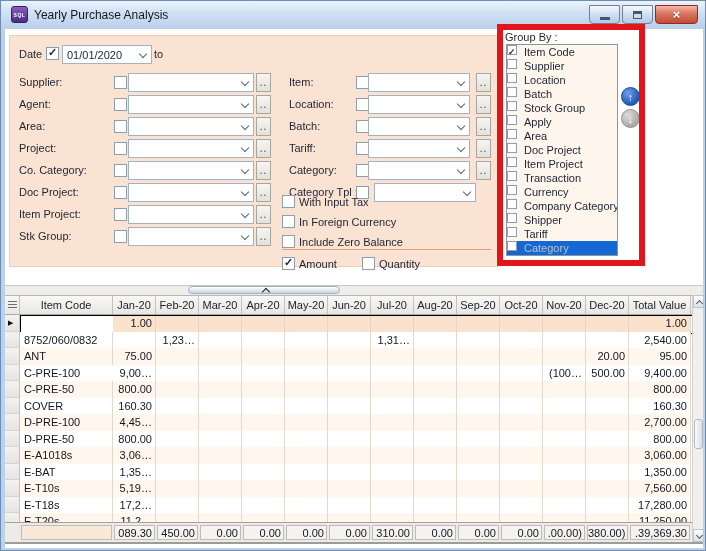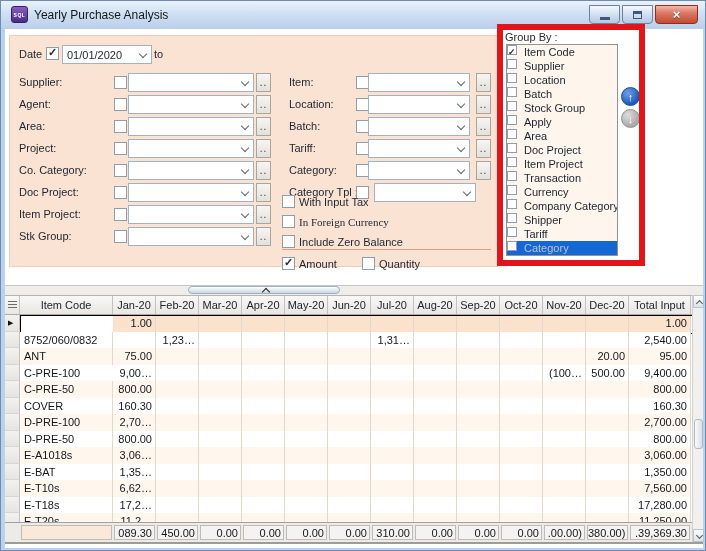--- a/index.html
+++ b/index.html
@@ -219,21 +219,21 @@
         <span class="cb" style="left: 351px; top: 157px;"></span>
         <div class="combo" style="left: 369px; top: 154px; width: 102px;">
           <span class="cval"></span>
           <span class="chev"></span>
         </div>
       </div>
     <div id="optionRows">
         <span class="cb" style="left: 277px; top: 166px;"></span>
         <span class="lbl" style="left: 294px; top: 167px;">With Input Tax</span>
         <span class="cb" style="left: 277px; top: 186px;"></span>
-        <span class="lbl" style="left: 294px; top: 187px; font-family: Liberation Serif, serif;">In Foreign Currency</span>
+        <span class="lbl" style="left: 294px; top: 187px;">In Foreign Currency</span>
         <span class="cb" style="left: 277px; top: 206px;"></span>
         <span class="lbl" style="left: 294px; top: 207px;">Include Zero Balance</span>
       </div>
     <div class="sep-line" style="left:277px;top:220px;width:209px;"></div>
     <div id="measureRow">
         <span class="cb checked" style="left: 277px; top: 228px;"></span>
         <span class="lbl" style="left: 294px; top: 229px;">Amount</span>
         <span class="cb" style="left: 357px; top: 228px;"></span>
         <span class="lbl" style="left: 374px; top: 229px;">Quantity</span>
       </div>
@@ -323,21 +323,21 @@
         <div class="hcell" style="left: 194px; width: 43px;">Mar-20</div>
         <div class="hcell" style="left: 237px; width: 43px;">Apr-20</div>
         <div class="hcell" style="left: 280px; width: 43px;">May-20</div>
         <div class="hcell" style="left: 323px; width: 43px;">Jun-20</div>
         <div class="hcell" style="left: 366px; width: 43px;">Jul-20</div>
         <div class="hcell" style="left: 409px; width: 43px;">Aug-20</div>
         <div class="hcell" style="left: 452px; width: 43px;">Sep-20</div>
         <div class="hcell" style="left: 495px; width: 43px;">Oct-20</div>
         <div class="hcell" style="left: 538px; width: 43px;">Nov-20</div>
         <div class="hcell" style="left: 581px; width: 43px;">Dec-20</div>
-        <div class="hcell" style="left: 624px; width: 62px;">Total Input</div>
+        <div class="hcell" style="left: 624px; width: 62px;">Total Value</div>
       </div>
     <div id="tbody">
         <div class="trow rsel" style="top: 286px;">
           <span class="rowhdr">
             <span class="marker">▶</span>
           </span>
           <span class="cell txt" style="left: 15px; width: 93px; margin-top: 24px;">8752/060/0782</span>
           <span class="cell num" style="left: 108px; width: 43px;">1.00</span>
           <span class="cell num" style="left: 151px; width: 43px;"></span>
           <span class="cell num" style="left: 194px; width: 43px;"></span>
@@ -433,21 +433,21 @@
           <span class="cell num" style="left: 409px; width: 43px;"></span>
           <span class="cell num" style="left: 452px; width: 43px;"></span>
           <span class="cell num" style="left: 495px; width: 43px;"></span>
           <span class="cell num" style="left: 538px; width: 43px;"></span>
           <span class="cell num" style="left: 581px; width: 43px;"></span>
           <span class="cell num" style="left: 624px; width: 62px;">160.30</span>
         </div>
         <div class="trow rodd" style="top: 385px;">
           <span class="rowhdr"></span>
           <span class="cell txt" style="left: 15px; width: 93px;">D-PRE-100</span>
-          <span class="cell num" style="left: 108px; width: 43px;">2,70…</span>
+          <span class="cell num" style="left: 108px; width: 43px;">4,45…</span>
           <span class="cell num" style="left: 151px; width: 43px;"></span>
           <span class="cell num" style="left: 194px; width: 43px;"></span>
           <span class="cell num" style="left: 237px; width: 43px;"></span>
           <span class="cell num" style="left: 280px; width: 43px;"></span>
           <span class="cell num" style="left: 323px; width: 43px;"></span>
           <span class="cell num" style="left: 366px; width: 43px;"></span>
           <span class="cell num" style="left: 409px; width: 43px;"></span>
           <span class="cell num" style="left: 452px; width: 43px;"></span>
           <span class="cell num" style="left: 495px; width: 43px;"></span>
           <span class="cell num" style="left: 538px; width: 43px;"></span>
@@ -501,21 +501,21 @@
           <span class="cell num" style="left: 409px; width: 43px;"></span>
           <span class="cell num" style="left: 452px; width: 43px;"></span>
           <span class="cell num" style="left: 495px; width: 43px;"></span>
           <span class="cell num" style="left: 538px; width: 43px;"></span>
           <span class="cell num" style="left: 581px; width: 43px;"></span>
           <span class="cell num" style="left: 624px; width: 62px;">1,350.00</span>
         </div>
         <div class="trow rodd" style="top: 451px;">
           <span class="rowhdr"></span>
           <span class="cell txt" style="left: 15px; width: 93px;">E-T10s</span>
-          <span class="cell num" style="left: 108px; width: 43px;">6,62…</span>
+          <span class="cell num" style="left: 108px; width: 43px;">5,19…</span>
           <span class="cell num" style="left: 151px; width: 43px;"></span>
           <span class="cell num" style="left: 194px; width: 43px;"></span>
           <span class="cell num" style="left: 237px; width: 43px;"></span>
           <span class="cell num" style="left: 280px; width: 43px;"></span>
           <span class="cell num" style="left: 323px; width: 43px;"></span>
           <span class="cell num" style="left: 366px; width: 43px;"></span>
           <span class="cell num" style="left: 409px; width: 43px;"></span>
           <span class="cell num" style="left: 452px; width: 43px;"></span>
           <span class="cell num" style="left: 495px; width: 43px;"></span>
           <span class="cell num" style="left: 538px; width: 43px;"></span>

